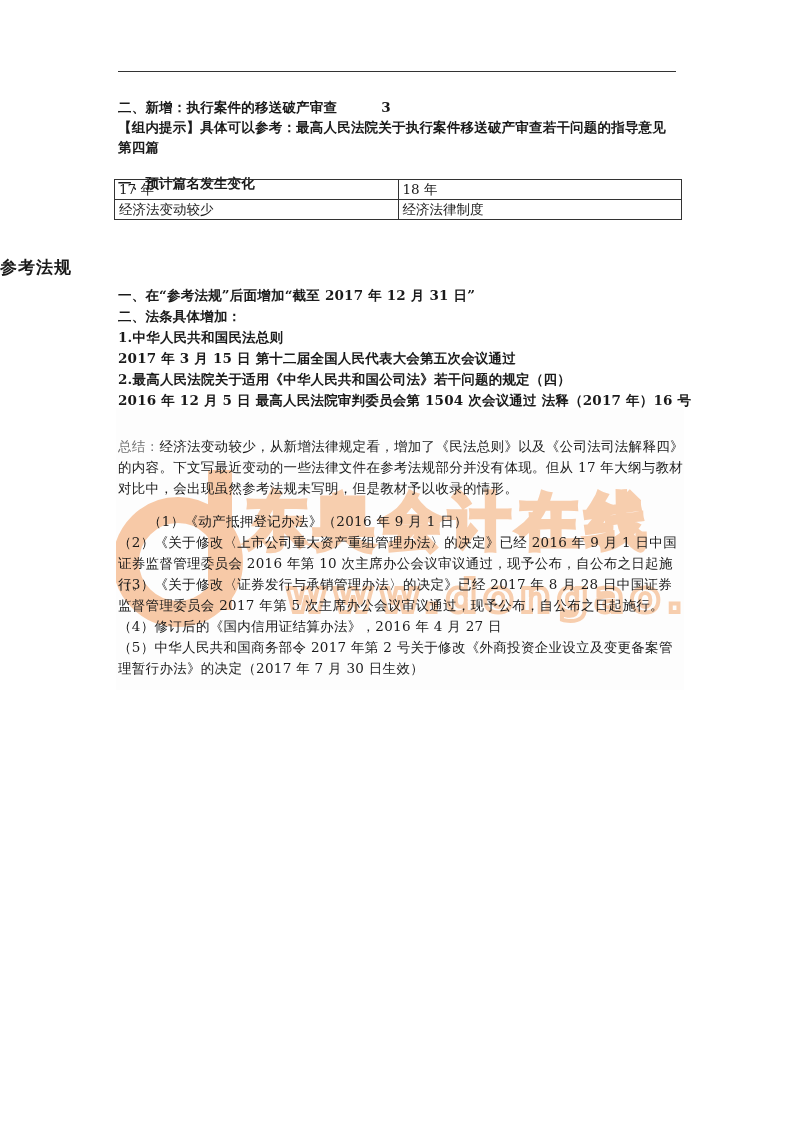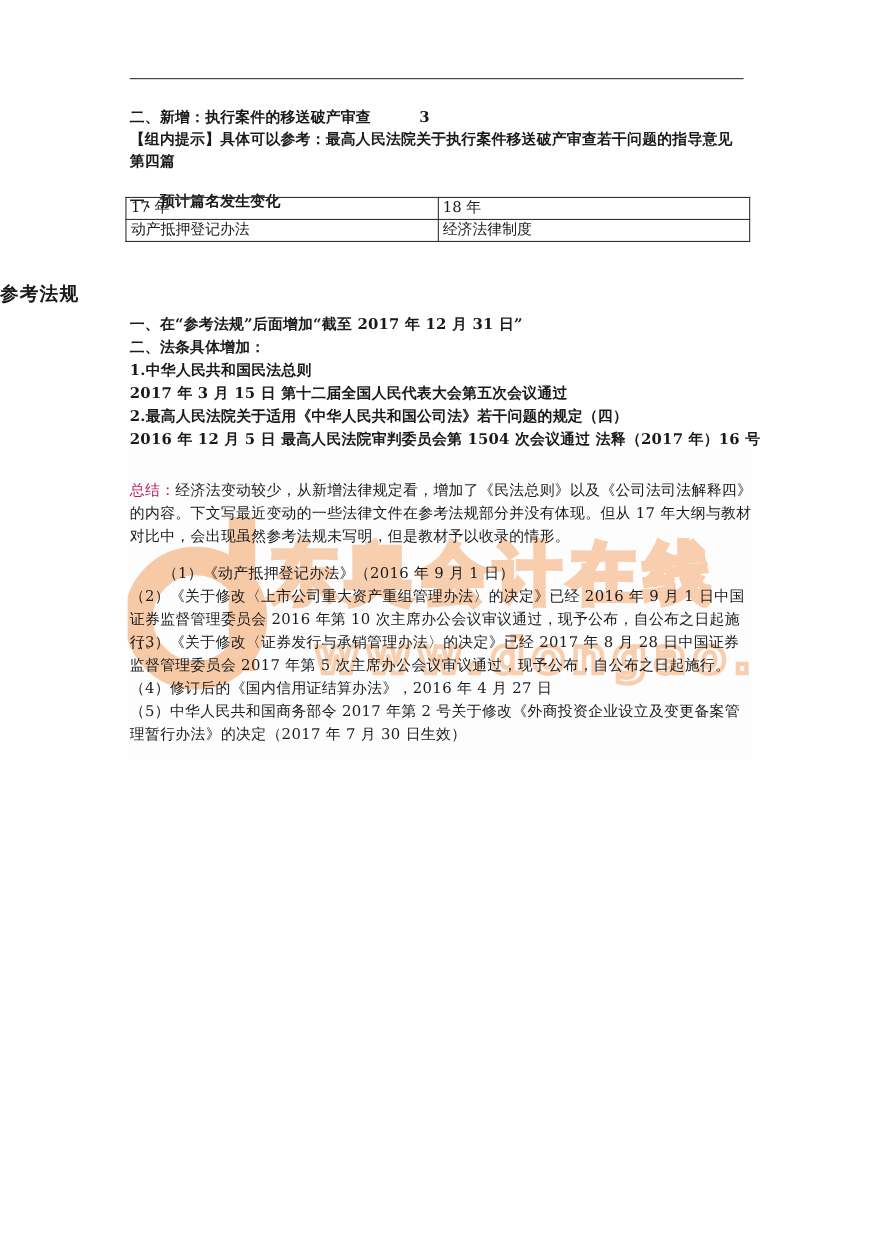--- a/index.html
+++ b/index.html
@@ -69,21 +69,21 @@
     background: #fdfdfd;
   }
   .watermark {
     position: absolute;
     left: 116px;
     top: 470px;
     width: 568px;
     height: 180px;
     pointer-events: none;
   }
-  .red-label { color: #be185d; margin-top: 19px; }
+  .red-label { color: #737373; margin-top: 19px; }
   .summary-text {
     position: absolute;
     left: 118px;
     top: 436px;
     width: 566px;
     font-size: 13.5px;
     line-height: 21px;
     letter-spacing: 0.3px;
   }
   .item {
@@ -107,21 +107,21 @@
 <div class="line" style="top:138px;">第四篇</div>
 <div class="line" style="top:174px;">一、预计篇名发生变化</div>
 
 <table class="names">
   <tbody>
       <tr>
     <td>17 年</td>
     <td>18 年</td>
   </tr>
   <tr>
-    <td>动产抵押登记办法</td>
+    <td>经济法变动较少</td>
     <td>经济法律制度</td>
   </tr>
 </tbody>
   </table>
 
 <div class="section-title">参考法规</div>
 
 <div class="line" style="top:286px;">一、在“参考法规”后面增加“截至 2017 年 12 月 31 日”</div>
 <div class="line" style="top:307px;text-align:right;">二、法条具体增加：</div>
 <div class="line" style="top:328px;">1.中华人民共和国民法总则</div>

